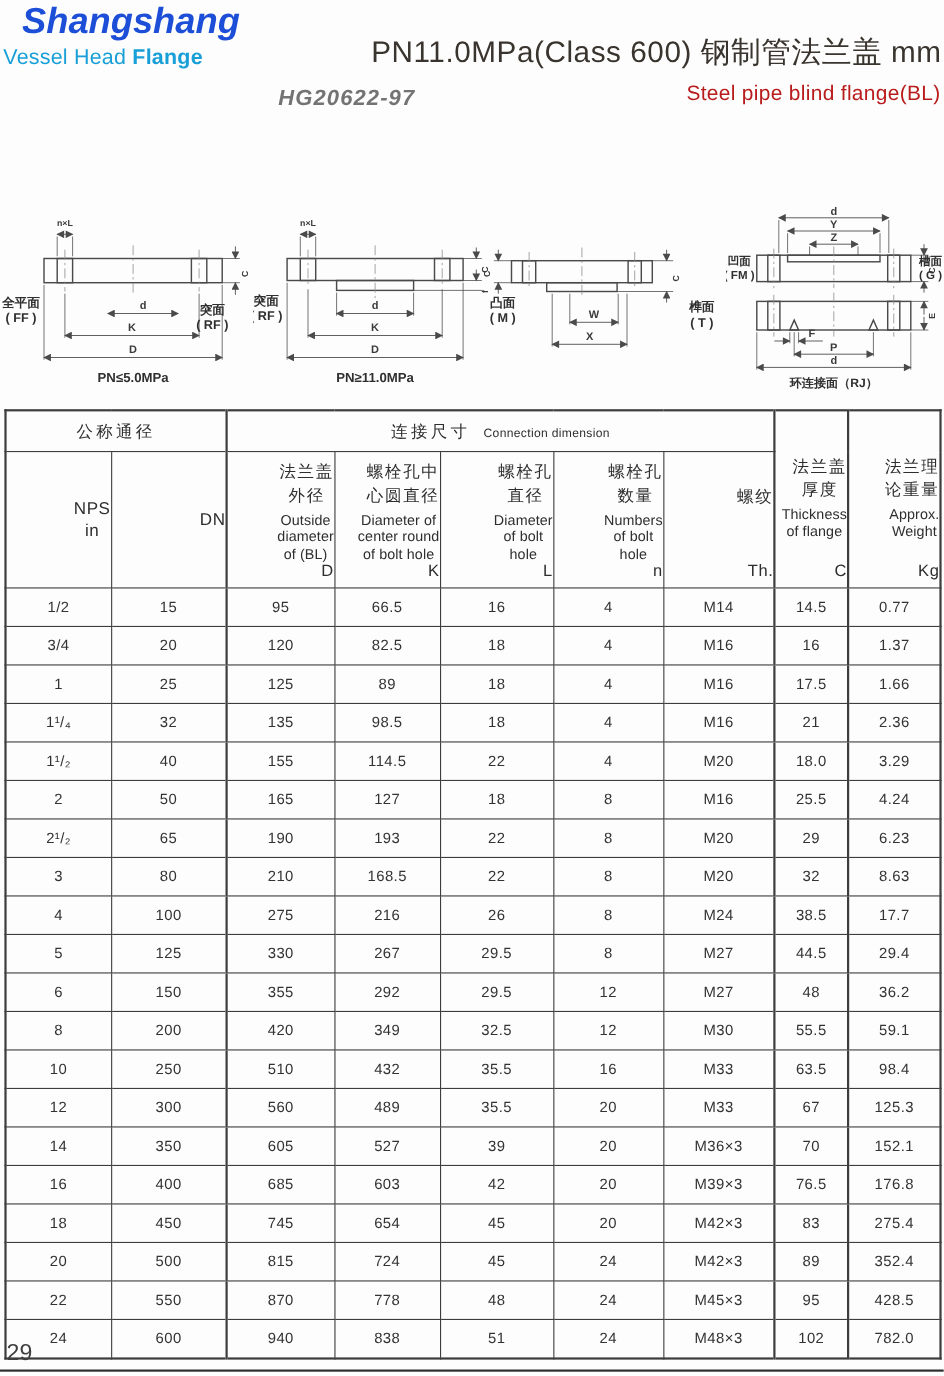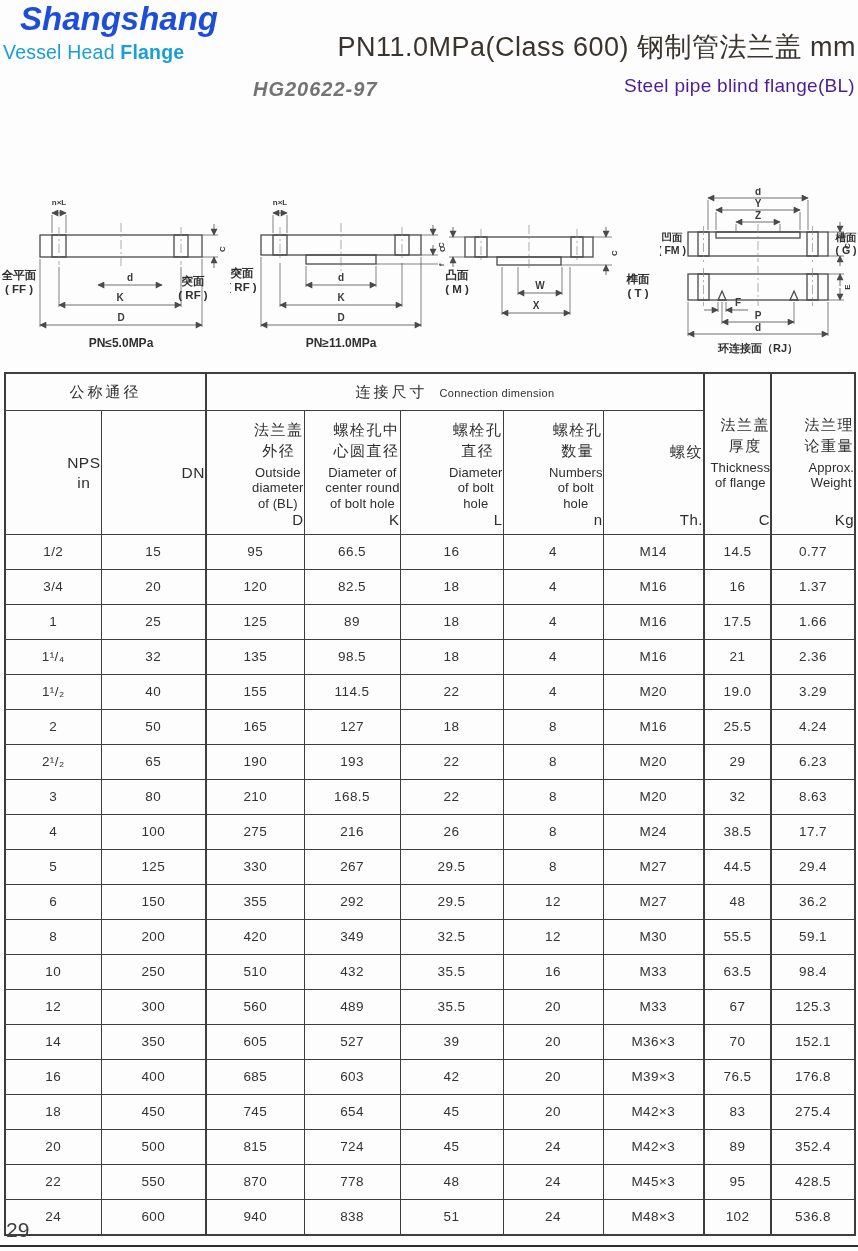--- a/index.html
+++ b/index.html
@@ -7,21 +7,21 @@
     width:858px;height:1251px;position:relative;background:#fdfdfd;
     font-family:"Liberation Sans",sans-serif;color:#333;overflow:hidden;
   }
   .abs{position:absolute;}
   
   .logo-main{left:20px;top:0px;font-size:33px;font-weight:bold;font-style:italic;letter-spacing:0px;}
   .logo-tag{left:3px;top:41px;font-size:19.5px;letter-spacing:0.2px;}
   .logo-tag .bold{font-weight:bold;}
   .doc-title{right:2px;top:29px;font-size:27px;color:#3a342e;white-space:nowrap;letter-spacing:0.5px;}
   .doc-standard{left:253px;top:78px;font-size:20px;color:#737373;font-style:italic;font-weight:bold;letter-spacing:1px;}
-  .doc-subtitle{right:3px;top:75px;font-size:19px;color:#4c1d95;letter-spacing:0.3px;}
+  .doc-subtitle{right:3px;top:75px;font-size:19px;color:#b91c1c;letter-spacing:0.3px;}
   
   .dwg{position:absolute;}
   svg text{font-family:"Liberation Sans",sans-serif;fill:#3a3a3a;}
   .lbl{font-size:11.5px;font-weight:bold;fill:#2f2f2f;}
   .dimtxt{font-size:10px;font-weight:bold;}
   .smtxt{font-size:8px;font-weight:bold;}
   .cap{font-size:12px;font-weight:bold;fill:#2f2f2f;}
   .ol{stroke:#4a4a4a;stroke-width:1.3;fill:none;}
   .dim{stroke:#4a4a4a;stroke-width:0.8;}
   .ext{stroke:#4a4a4a;stroke-width:0.7;}
@@ -410,21 +410,21 @@
   </tr>
 
   <tr>
     <td>1¹/₂</td>
     <td>40</td>
     <td>155</td>
     <td>114.5</td>
     <td>22</td>
     <td>4</td>
     <td>M20</td>
-    <td>19.0</td>
+    <td>18.0</td>
     <td>3.29</td>
   </tr>
 
   <tr>
     <td>2</td>
     <td>50</td>
     <td>165</td>
     <td>127</td>
     <td>18</td>
     <td>8</td>
@@ -591,20 +591,20 @@
 
   <tr>
     <td>24</td>
     <td>600</td>
     <td>940</td>
     <td>838</td>
     <td>51</td>
     <td>24</td>
     <td>M48×3</td>
     <td>102</td>
-    <td>536.8</td>
+    <td>782.0</td>
   </tr>
 </tbody>
 </table>
 </div>
 
 <div class="abs page-num">29</div>
 <div class="abs bottom-rule"></div>
 
 </body></html>

